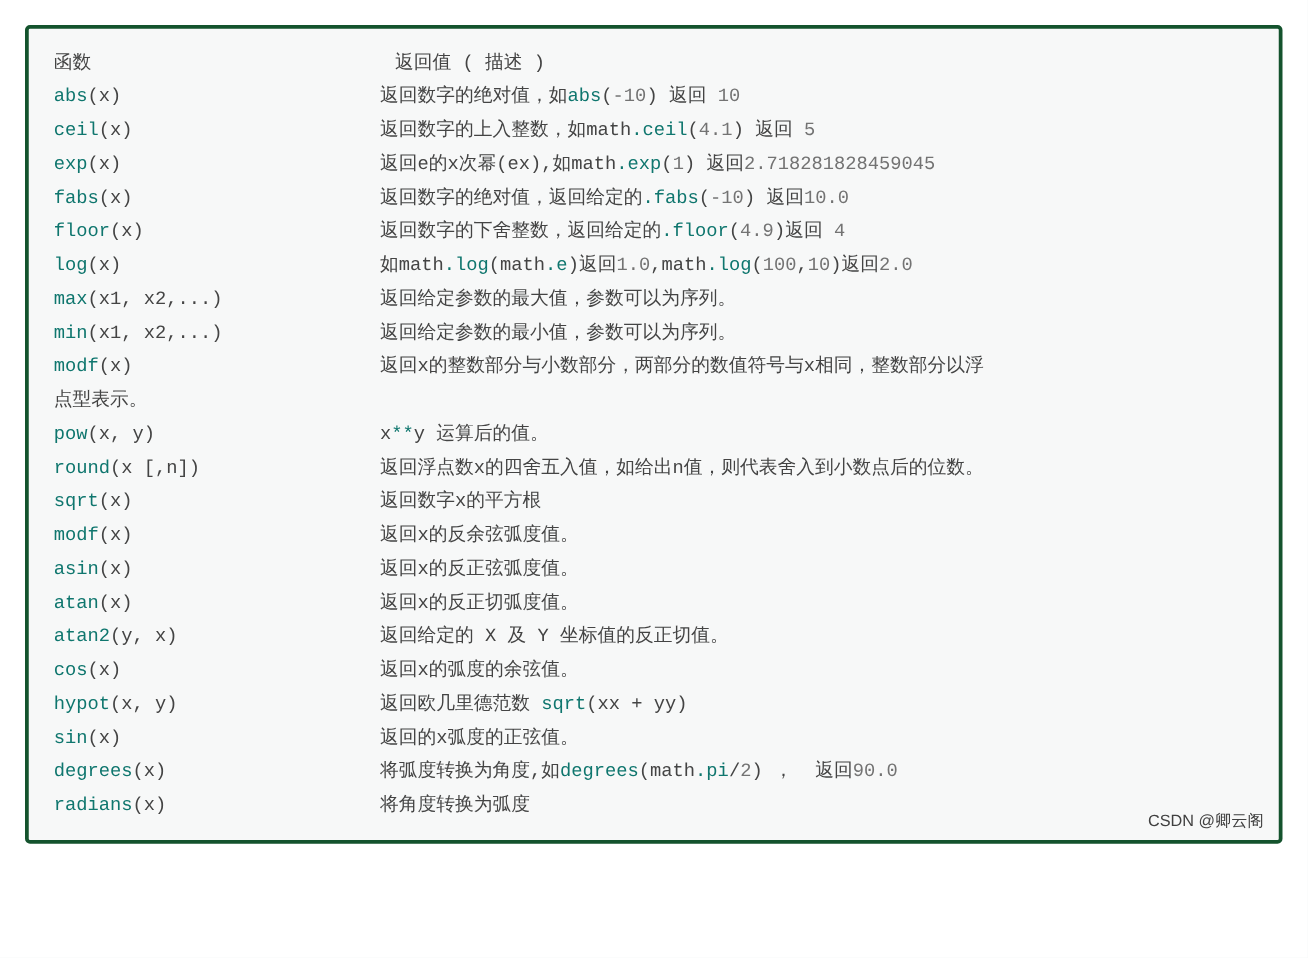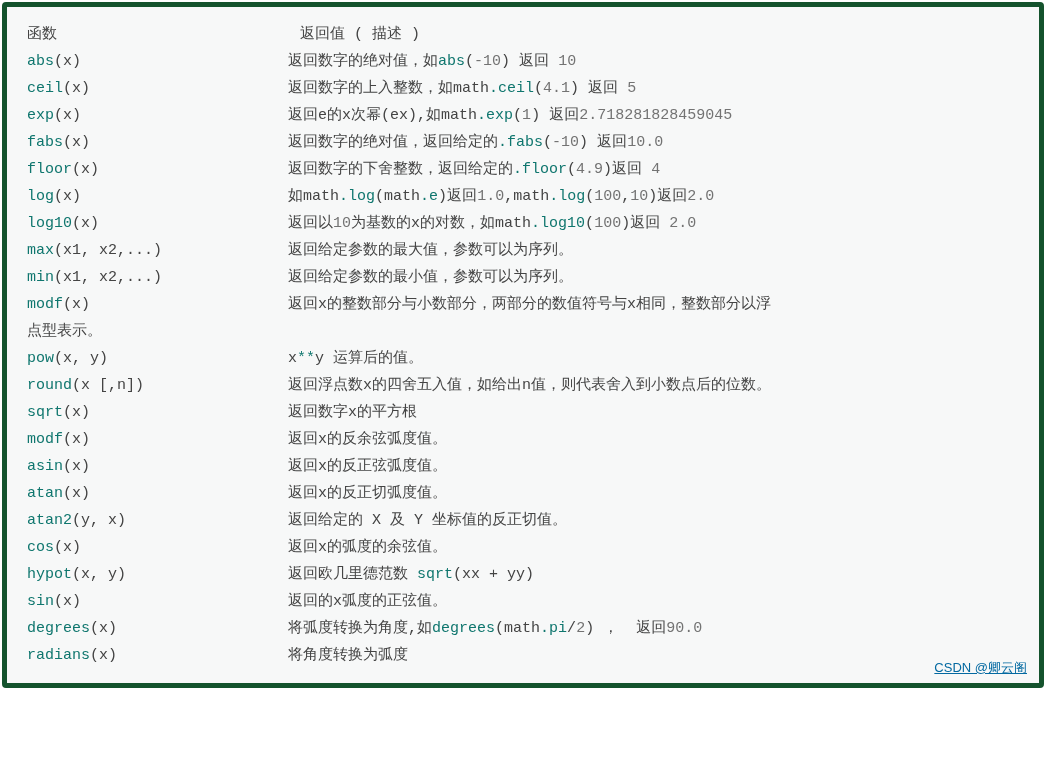--- a/index.html
+++ b/index.html
@@ -4,54 +4,52 @@
 <style>
   body {
     margin: 0;
     padding: 0;
     background: #ffffff;
     font-family: Consolas, "Courier New", monospace;
     font-size: 15px;
   }
   .code-block {
     background: #f7f8f8;
-    border: 5px solid #14532d;
+    border: 3px solid #14532d;
     border-radius: 4px;
-    margin: 2px;
+    margin: 20px;
     padding: 14px 20px;
     line-height: 1.8;
     color: #444;
     position: relative;
   }
   .watermark {
     position: absolute;
     right: 12px;
     bottom: 4px;
     font-size: 13px;
-    color: #0369a1;
+    color: #404040;
     font-family: -apple-system, "Helvetica Neue", Arial, sans-serif;
-    text-decoration: underline;
   }
   .ln { white-space: pre; }
   .fn  { color: #0f766e; }   
   .p   { color: #444444; }   
   .num { color: #737373; }
 </style>
 </head>
 <body>
 
 <div class="code-block" id="codeRoot">
   <div class="ln"><span class="p">函数                           返回值 ( 描述 )</span></div>
     <div class="ln"><span class="fn">abs</span><span class="p">(x)                       返回数字的绝对值，如</span><span class="fn">abs</span><span class="p">(</span><span class="num">-10</span><span class="p">) 返回 </span><span class="num">10</span></div>
     <div class="ln"><span class="fn">ceil</span><span class="p">(x)                      返回数字的上入整数，如math</span><span class="fn">.ceil</span><span class="p">(</span><span class="num">4.1</span><span class="p">) 返回 </span><span class="num">5</span></div>
     <div class="ln"><span class="fn">exp</span><span class="p">(x)                       返回e的x次幂(ex),如math</span><span class="fn">.exp</span><span class="p">(</span><span class="num">1</span><span class="p">) 返回</span><span class="num">2.718281828459045</span></div>
     <div class="ln"><span class="fn">fabs</span><span class="p">(x)                      返回数字的绝对值，返回给定的</span><span class="fn">.fabs</span><span class="p">(</span><span class="num">-10</span><span class="p">) 返回</span><span class="num">10.0</span></div>
     <div class="ln"><span class="fn">floor</span><span class="p">(x)                     返回数字的下舍整数，返回给定的</span><span class="fn">.floor</span><span class="p">(</span><span class="num">4.9</span><span class="p">)返回 </span><span class="num">4</span></div>
     <div class="ln"><span class="fn">log</span><span class="p">(x)                       如math</span><span class="fn">.log</span><span class="p">(math</span><span class="fn">.e</span><span class="p">)返回</span><span class="num">1.0</span><span class="p">,math</span><span class="fn">.log</span><span class="p">(</span><span class="num">100</span><span class="p">,</span><span class="num">10</span><span class="p">)返回</span><span class="num">2.0</span></div>
-    <div class="ln"><span class="fn">log10</span><span class="p">(x)                     返回以</span><span class="num">10</span><span class="p">为基数的x的对数，如math</span><span class="fn">.log10</span><span class="p">(</span><span class="num">100</span><span class="p">)返回 </span><span class="num">2.0</span></div>
     <div class="ln"><span class="fn">max</span><span class="p">(x1, x2,...)              返回给定参数的最大值，参数可以为序列。</span></div>
     <div class="ln"><span class="fn">min</span><span class="p">(x1, x2,...)              返回给定参数的最小值，参数可以为序列。</span></div>
     <div class="ln"><span class="fn">modf</span><span class="p">(x)                      返回x的整数部分与小数部分，两部分的数值符号与x相同，整数部分以浮</span></div>
     <div class="ln"><span class="p">点型表示。</span></div>
     <div class="ln"><span class="fn">pow</span><span class="p">(x, y)                    x</span><span class="fn">**</span><span class="p">y 运算后的值。</span></div>
     <div class="ln"><span class="fn">round</span><span class="p">(x [,n])                返回浮点数x的四舍五入值，如给出n值，则代表舍入到小数点后的位数。</span></div>
     <div class="ln"><span class="fn">sqrt</span><span class="p">(x)                      返回数字x的平方根</span></div>
     <div class="ln"><span class="fn">modf</span><span class="p">(x)                      返回x的反余弦弧度值。</span></div>
     <div class="ln"><span class="fn">asin</span><span class="p">(x)                      返回x的反正弦弧度值。</span></div>
     <div class="ln"><span class="fn">atan</span><span class="p">(x)                      返回x的反正切弧度值。</span></div>

